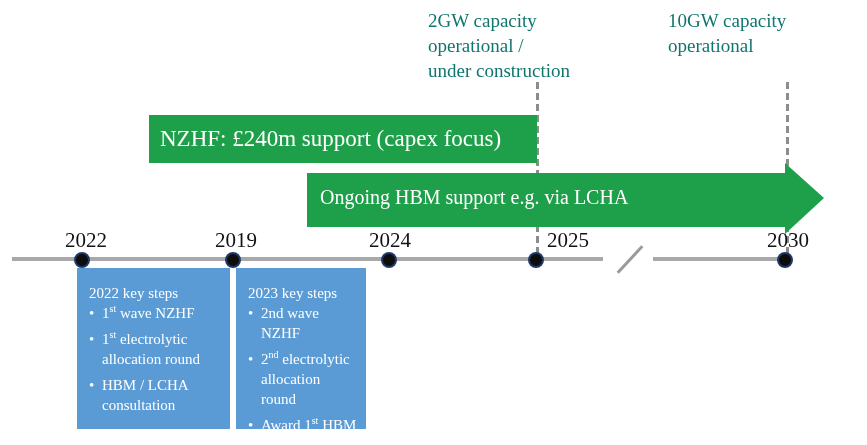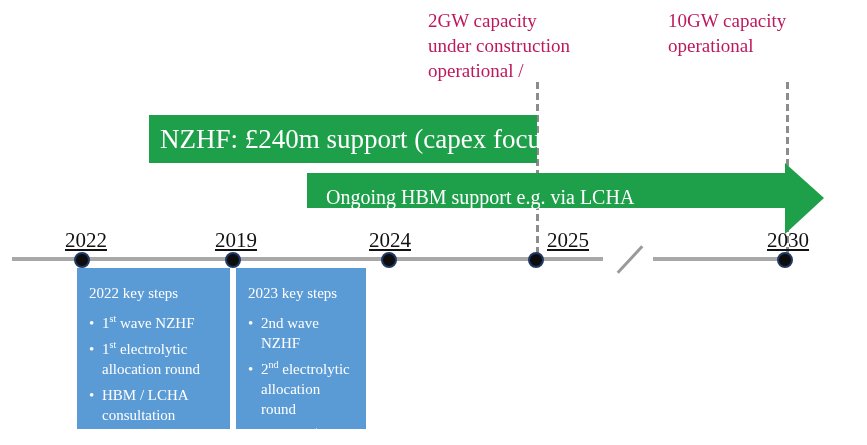--- a/index.html
+++ b/index.html
@@ -10,21 +10,21 @@
     width: 867px;
     height: 445px;
     background: #ffffff;
     overflow: hidden;
   }
   
   .annotation {
     position: absolute;
     font-size: 19px;
     line-height: 25px;
-    color: #be185d;
+    color: #0f766e;
     z-index: 2;
     white-space: nowrap;
   }
   .annotation-2gw { left: 428px; top: 8px; }
   .annotation-10gw { left: 668px; top: 8px; }
   
   .vdash {
     position: absolute;
     top: 82px;
     width: 3px;
@@ -34,35 +34,35 @@
   }
   .vdash-2025 { left: 536px; }
   .vdash-2030 { left: 786px; }
   
   .banner-nzhf {
     position: absolute;
     left: 149px; top: 115px;
     width: 388px; height: 48px;
     background: #1ea04b;
     color: #ffffff;
-    font-size: 27px;
+    font-size: 23px;
     line-height: 48px;
     padding-left: 11px;
     z-index: 2;
     white-space: nowrap;
   }
   .arrow-body {
     position: absolute;
     left: 307px; top: 173px;
-    width: 478px; height: 35px;
+    width: 478px; height: 54px;
     background: #1ea04b;
     color: #ffffff;
     font-size: 20px;
     line-height: 49px;
-    padding-left: 19px;
+    padding-left: 13px;
     z-index: 2;
     white-space: nowrap;
   }
   .arrow-head {
     position: absolute;
     left: 785px; top: 163px;
     width: 0; height: 0;
     border-top: 35px solid transparent;
     border-bottom: 36px solid transparent;
     border-left: 39px solid #1ea04b;
@@ -87,21 +87,20 @@
     z-index: 2;
   }
   .year-label {
     position: absolute;
     top: 228px;
     transform: translateX(-50%);
     font-size: 21px;
     color: #121212;
     z-index: 3;
     white-space: nowrap;
-    text-decoration: underline;
   }
   .tdot {
     position: absolute;
     top: 252px;
     width: 16px; height: 16px;
     border-radius: 50%;
     background: #0d0d0d;
     border: 2px solid #1f3864;
     z-index: 4;
   }
@@ -112,35 +111,35 @@
     height: 161px;
     background: #5b9bd5;
     color: #ffffff;
     font-size: 15px;
     line-height: 20px;
     padding: 15px 8px 8px 12px;
     z-index: 2;
   }
   .key-box-2022 { left: 77px; width: 153px; }
   .key-box-2023 { left: 236px; width: 130px; }
-  .key-box .box-title { margin-bottom: 10px; }
+  .key-box .box-title { }
   .bullet-row { display: flex; margin-bottom: 6px; }
   .bullet-marker { width: 13px; flex: 0 0 13px; }
   .bullet-text { flex: 1; }
   sup.sp { font-size: 10px; line-height: 0; vertical-align: super; }
 </style>
 </head>
 <body>
 
 <div class="canvas">
 
   <div class="annotation annotation-2gw">
     <div>2GW capacity</div>
+    <div>operational /</div>
     <div>under construction</div>
-    <div>operational /</div>
   </div>
   <div class="annotation annotation-10gw">
     <div>10GW capacity</div>
     <div>operational</div>
   </div>
 
   <div class="vdash vdash-2025"></div>
   <div class="vdash vdash-2030"></div>
 
   <div class="banner-nzhf">NZHF: £240m support (capex focus)</div>

